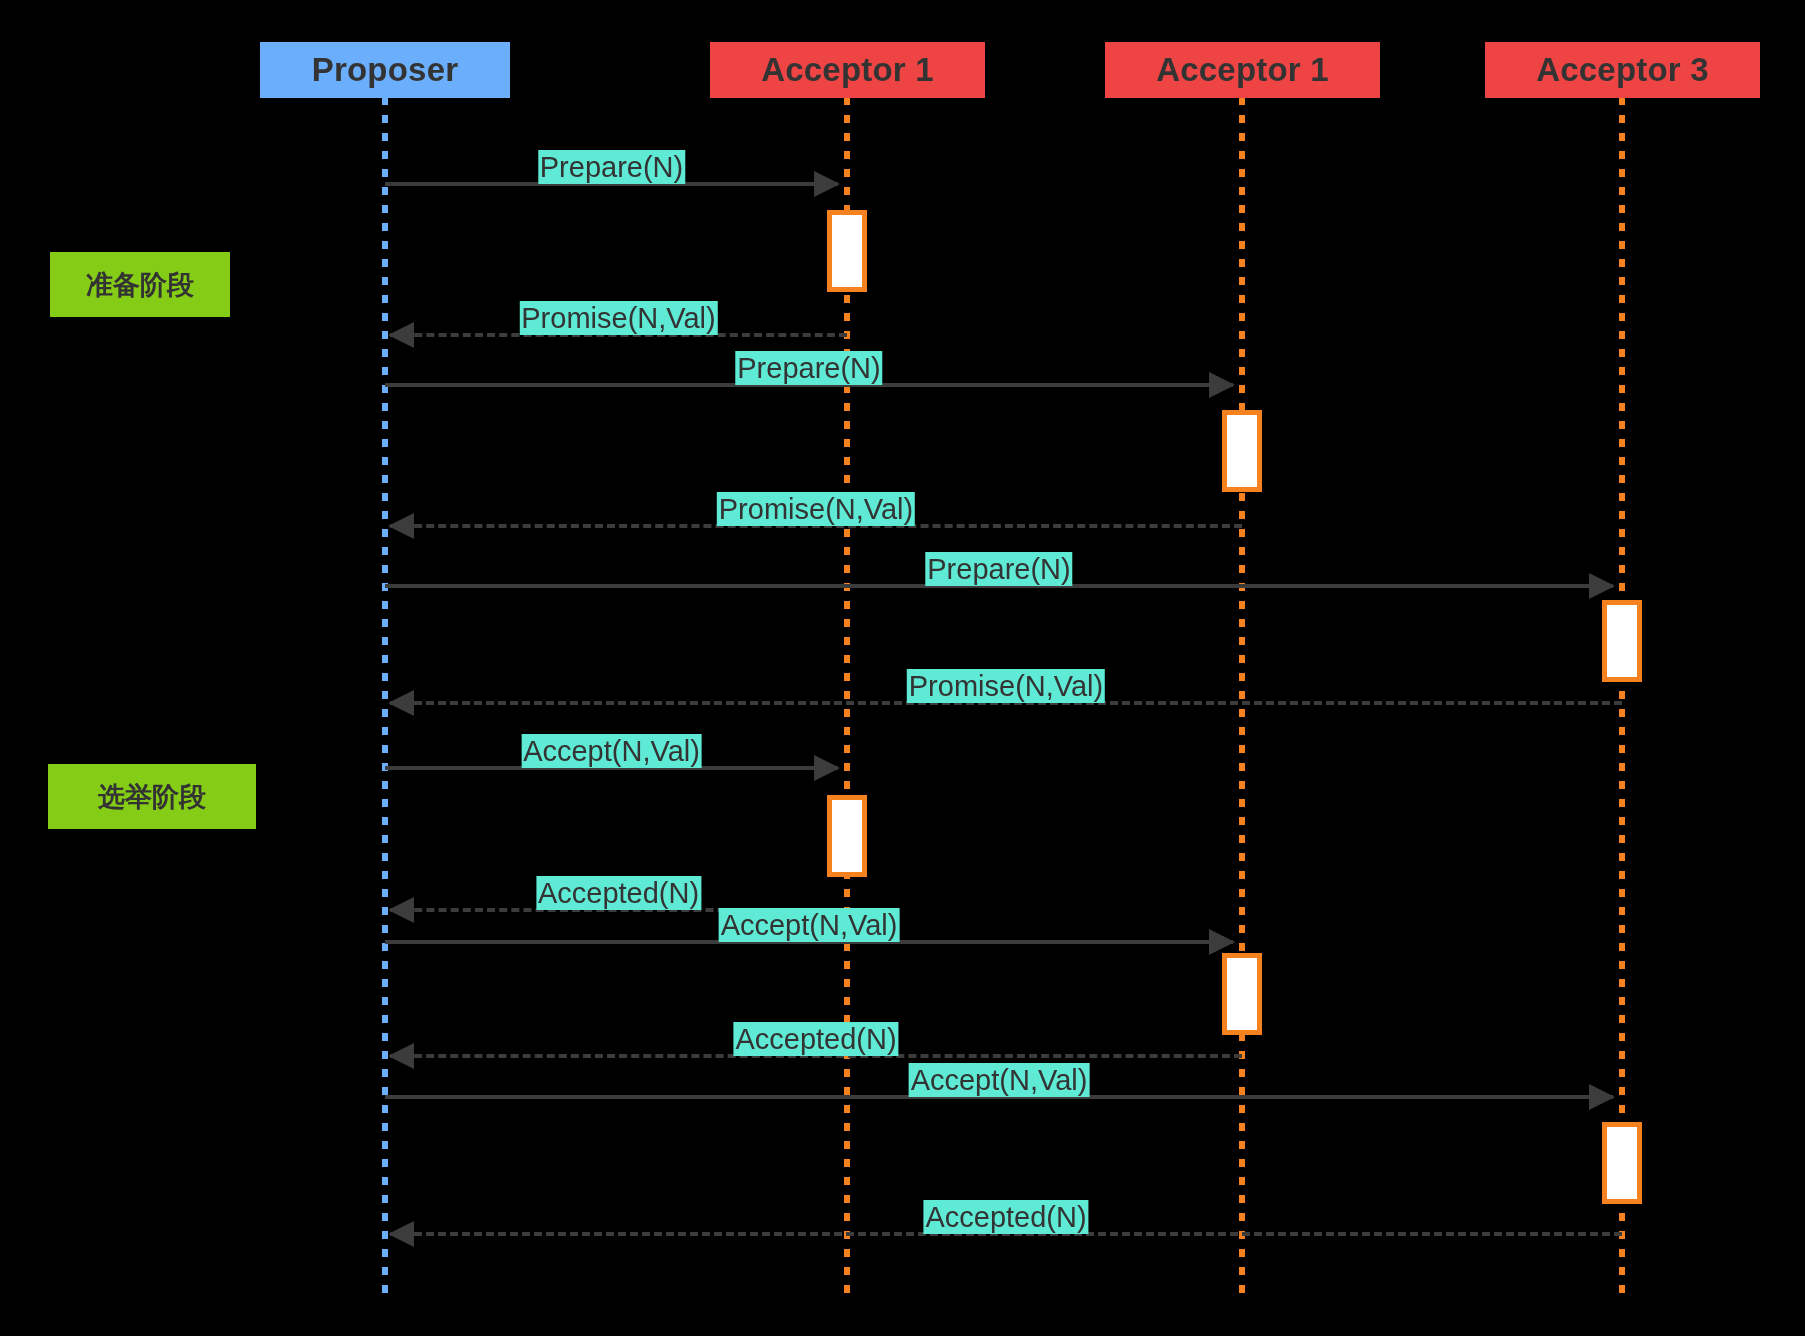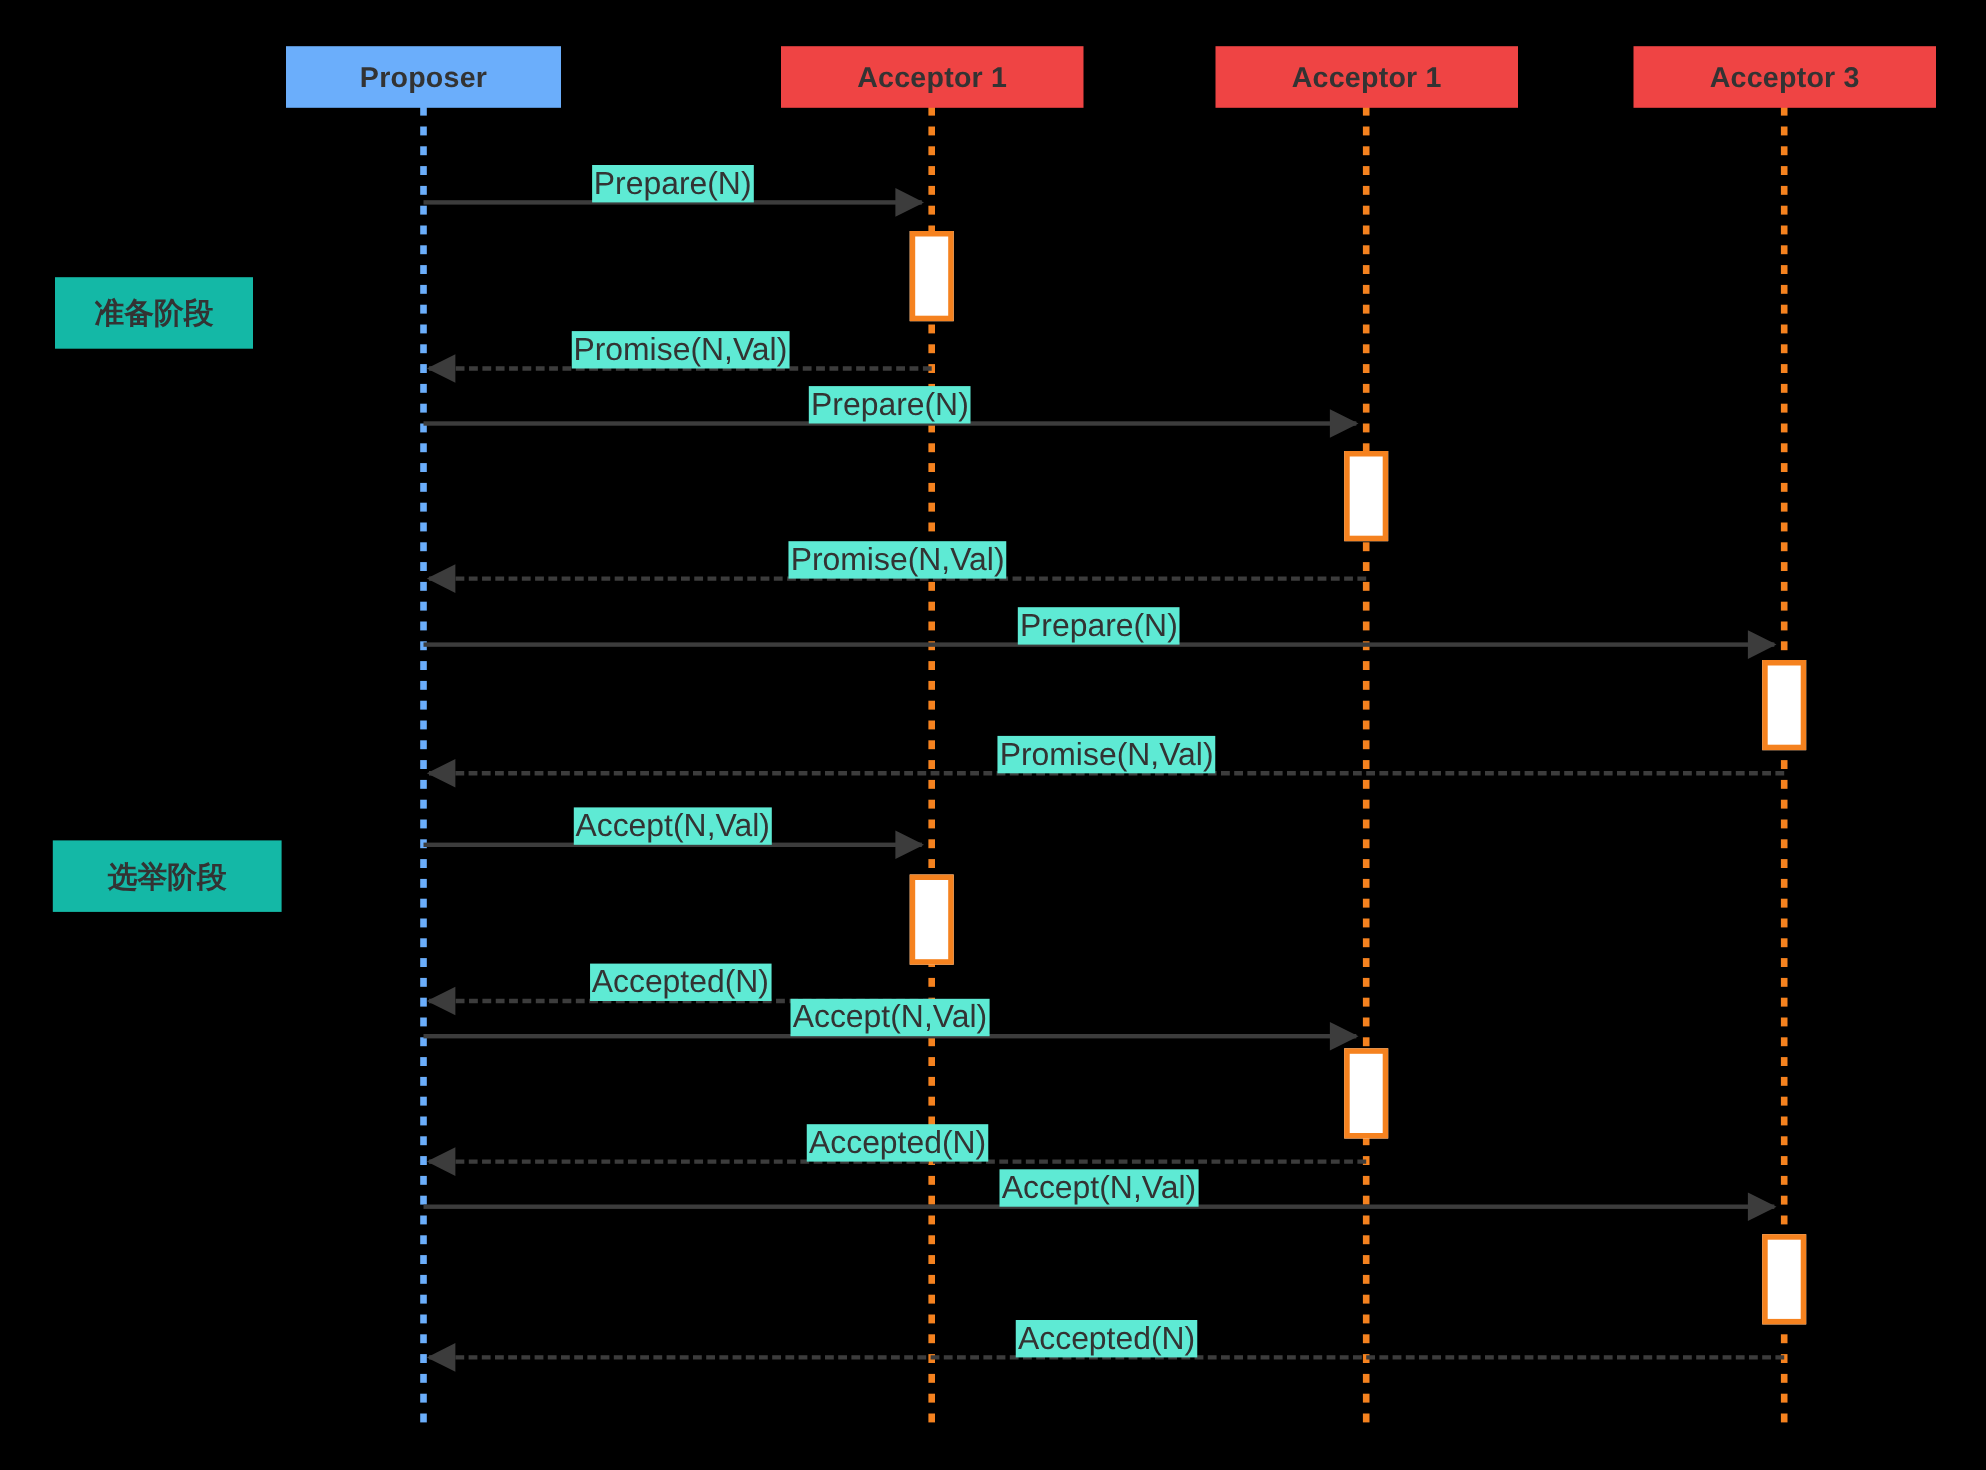--- a/index.html
+++ b/index.html
@@ -20,21 +20,21 @@
   }
 
   
   .participant {
     position: absolute;
     box-sizing: border-box;
     height: 56px;
     display: flex;
     align-items: center;
     justify-content: center;
-    font-size: 26px;
+    font-size: 33px;
     font-weight: bold;
     color: #333333;
     letter-spacing: 0.2px;
     white-space: nowrap;
   }
   .participant.proposer {
     background: #6BAEFB;
   }
   .participant.acceptor {
     background: #ef4444;
@@ -110,21 +110,21 @@
     white-space: nowrap;
   }
 
   
   .phase-note {
     position: absolute;
     box-sizing: border-box;
     display: flex;
     align-items: center;
     justify-content: center;
-    background: #14b8a6;
+    background: #84cc16;
     color: #333333;
     font-size: 27px;
     font-weight: bold;
     white-space: nowrap;
   }
 </style>
 </head>
 <body>
 
 <div id="canvas">

